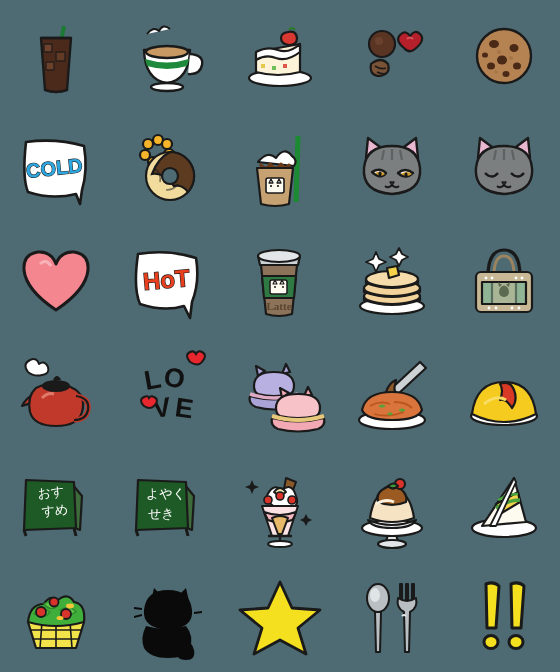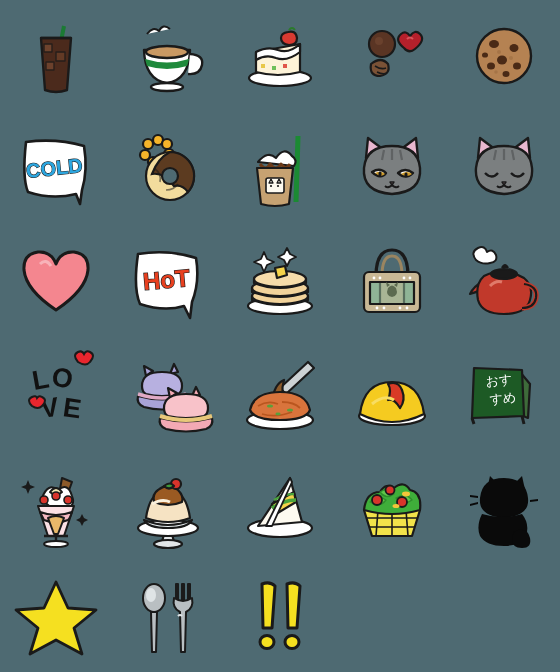--- a/index.html
+++ b/index.html
@@ -230,20 +230,41 @@
 
   <div class="cell">
     <svg width="96" height="96" viewBox="0 0 96 96">
       <g stroke="#1a1a1a" stroke-width="2.6" stroke-linejoin="round">
         <path d="M18 22 Q13 56 20 72 Q44 80 64 74 L70 86 L72 70 Q80 50 76 26 Q48 17 18 22 Z" fill="#ffffff"></path>
       </g>
       <text x="47" y="56" text-anchor="middle" font-family="'Liberation Sans',sans-serif" font-size="24" font-weight="bold" fill="#e8401f" stroke="#1a1a1a" stroke-width="1.3" paint-order="stroke" transform="rotate(-5 47 56)">HoT</text>
     </svg>
   </div>
 
+  <div class="cell">
+    <svg width="96" height="96" viewBox="0 0 96 96">
+      <g stroke="#1a1a1a" stroke-width="2.2" stroke-linejoin="round">
+        <path d="M26 24 L68 24 L66 33 L28 33 Z" fill="#cdd2d4"></path>
+        <ellipse cx="47" cy="24" rx="21" ry="6" fill="#e2e6e8"></ellipse>
+        <path d="M29 33 L65 33 L60 82 Q47 86 34 82 Z" fill="#8c7259"></path>
+        <path d="M30 44 L64 44 L62 66 L32 66 Z" fill="#2e7a42"></path>
+        <rect x="38" y="48" width="17" height="14" rx="2" fill="#fdfaf0" stroke-width="1.5"></rect>
+        <g stroke="#1a1a1a" stroke-width="1.2" fill="#fdfaf0">
+          <path d="M41 52 l2 -4 2 4 z"></path>
+            <path d="M48 52 l2 -4 2 4 z"></path>
+        </g>
+        <g fill="#1a1a1a" stroke="none">
+          <circle cx="43" cy="55" r="1"></circle>
+            <circle cx="51" cy="55" r="1"></circle>
+        </g>
+        <text x="47" y="78" text-anchor="middle" font-size="11" font-weight="bold" fill="#5a4530" stroke="none" font-family="'Liberation Serif',serif">Latte</text>
+      </g>
+      </svg>
+
+  </div>
 
   <div class="cell">
     <svg width="96" height="96" viewBox="0 0 96 96">
       <g stroke="#1a1a1a" stroke-width="2.2" stroke-linejoin="round">
         <g fill="#ffffff" stroke-width="1.8">
           <path d="M32 20 l3 7 7 3 -7 3 -3 7 -3 -7 -7 -3 7 -3 z"></path>
           <path d="M55 16 l3 6 6 3 -6 3 -3 6 -3 -6 -6 -3 6 -3 z"></path>
         </g>
         <ellipse cx="48" cy="74" rx="32" ry="8" fill="#ffffff"></ellipse>
         <path d="M20 64 q28 10 56 0 l0 4 q-28 10 -56 0 z" fill="#e7bc76"></path>
@@ -376,20 +397,32 @@
         <path d="M64 28 L74 40 L72 74 L62 70 Z" fill="#3e6b3a"></path>
         <path d="M18 24 L66 26 L68 72 L16 74 Z" fill="#1d5a25"></path>
         <path d="M16 74 L18 80 M66 72 L68 80" stroke-width="3"></path>
       </g>
       <text x="30" y="42" font-family="'DejaVu Sans',sans-serif" font-size="13" fill="#ffffff" transform="rotate(-5 30 42)">おす</text>
       <text x="34" y="60" font-family="'DejaVu Sans',sans-serif" font-size="13" fill="#ffffff" transform="rotate(-5 34 60)">すめ</text>
       </svg>
 
   </div>
 
+  <div class="cell">
+    <svg width="96" height="96" viewBox="0 0 96 96">
+      <g stroke="#1a1a1a" stroke-width="2.2" stroke-linejoin="round">
+        <path d="M64 28 L74 40 L72 74 L62 70 Z" fill="#3e6b3a"></path>
+        <path d="M18 24 L66 26 L68 72 L16 74 Z" fill="#1d5a25"></path>
+        <path d="M16 74 L18 80 M66 72 L68 80" stroke-width="3"></path>
+      </g>
+      <text x="26" y="42" font-family="'DejaVu Sans',sans-serif" font-size="13" fill="#ffffff">よやく</text>
+      <text x="28" y="62" font-family="'DejaVu Sans',sans-serif" font-size="13" fill="#ffffff">せき</text>
+      </svg>
+
+  </div>
 
   <div class="cell">
     <svg width="96" height="96" viewBox="0 0 96 96">
       <g stroke="#1a1a1a" stroke-width="2" stroke-linejoin="round">
         <g fill="#1a1a1a" stroke="none">
           <path d="M20 24 l2 5 5 2 -5 2 -2 5 -2 -5 -5 -2 5 -2 z"></path>
           <path d="M74 58 l2 4 4 2 -4 2 -2 4 -2 -4 -4 -2 4 -2 z"></path>
         </g>
         <path d="M54 22 L64 26 L56 48 L50 44 Z" fill="#8c5a2a"></path>
         <path d="M34 42 q6 -16 16 -8 q10 -8 14 6 q4 10 -6 12 q-16 4 -24 -10 z" fill="#ffffff"></path>

